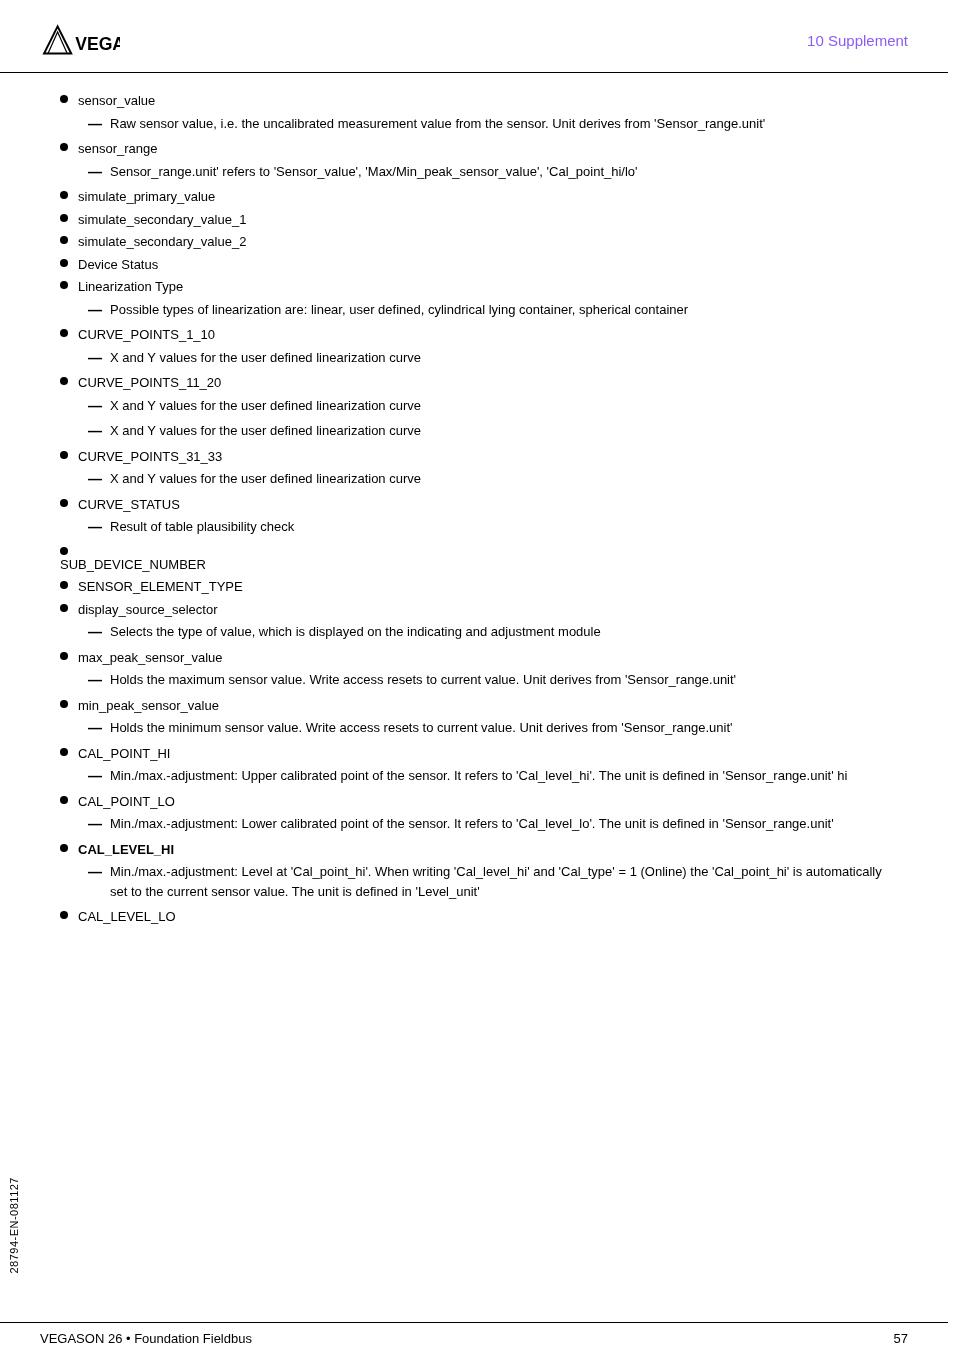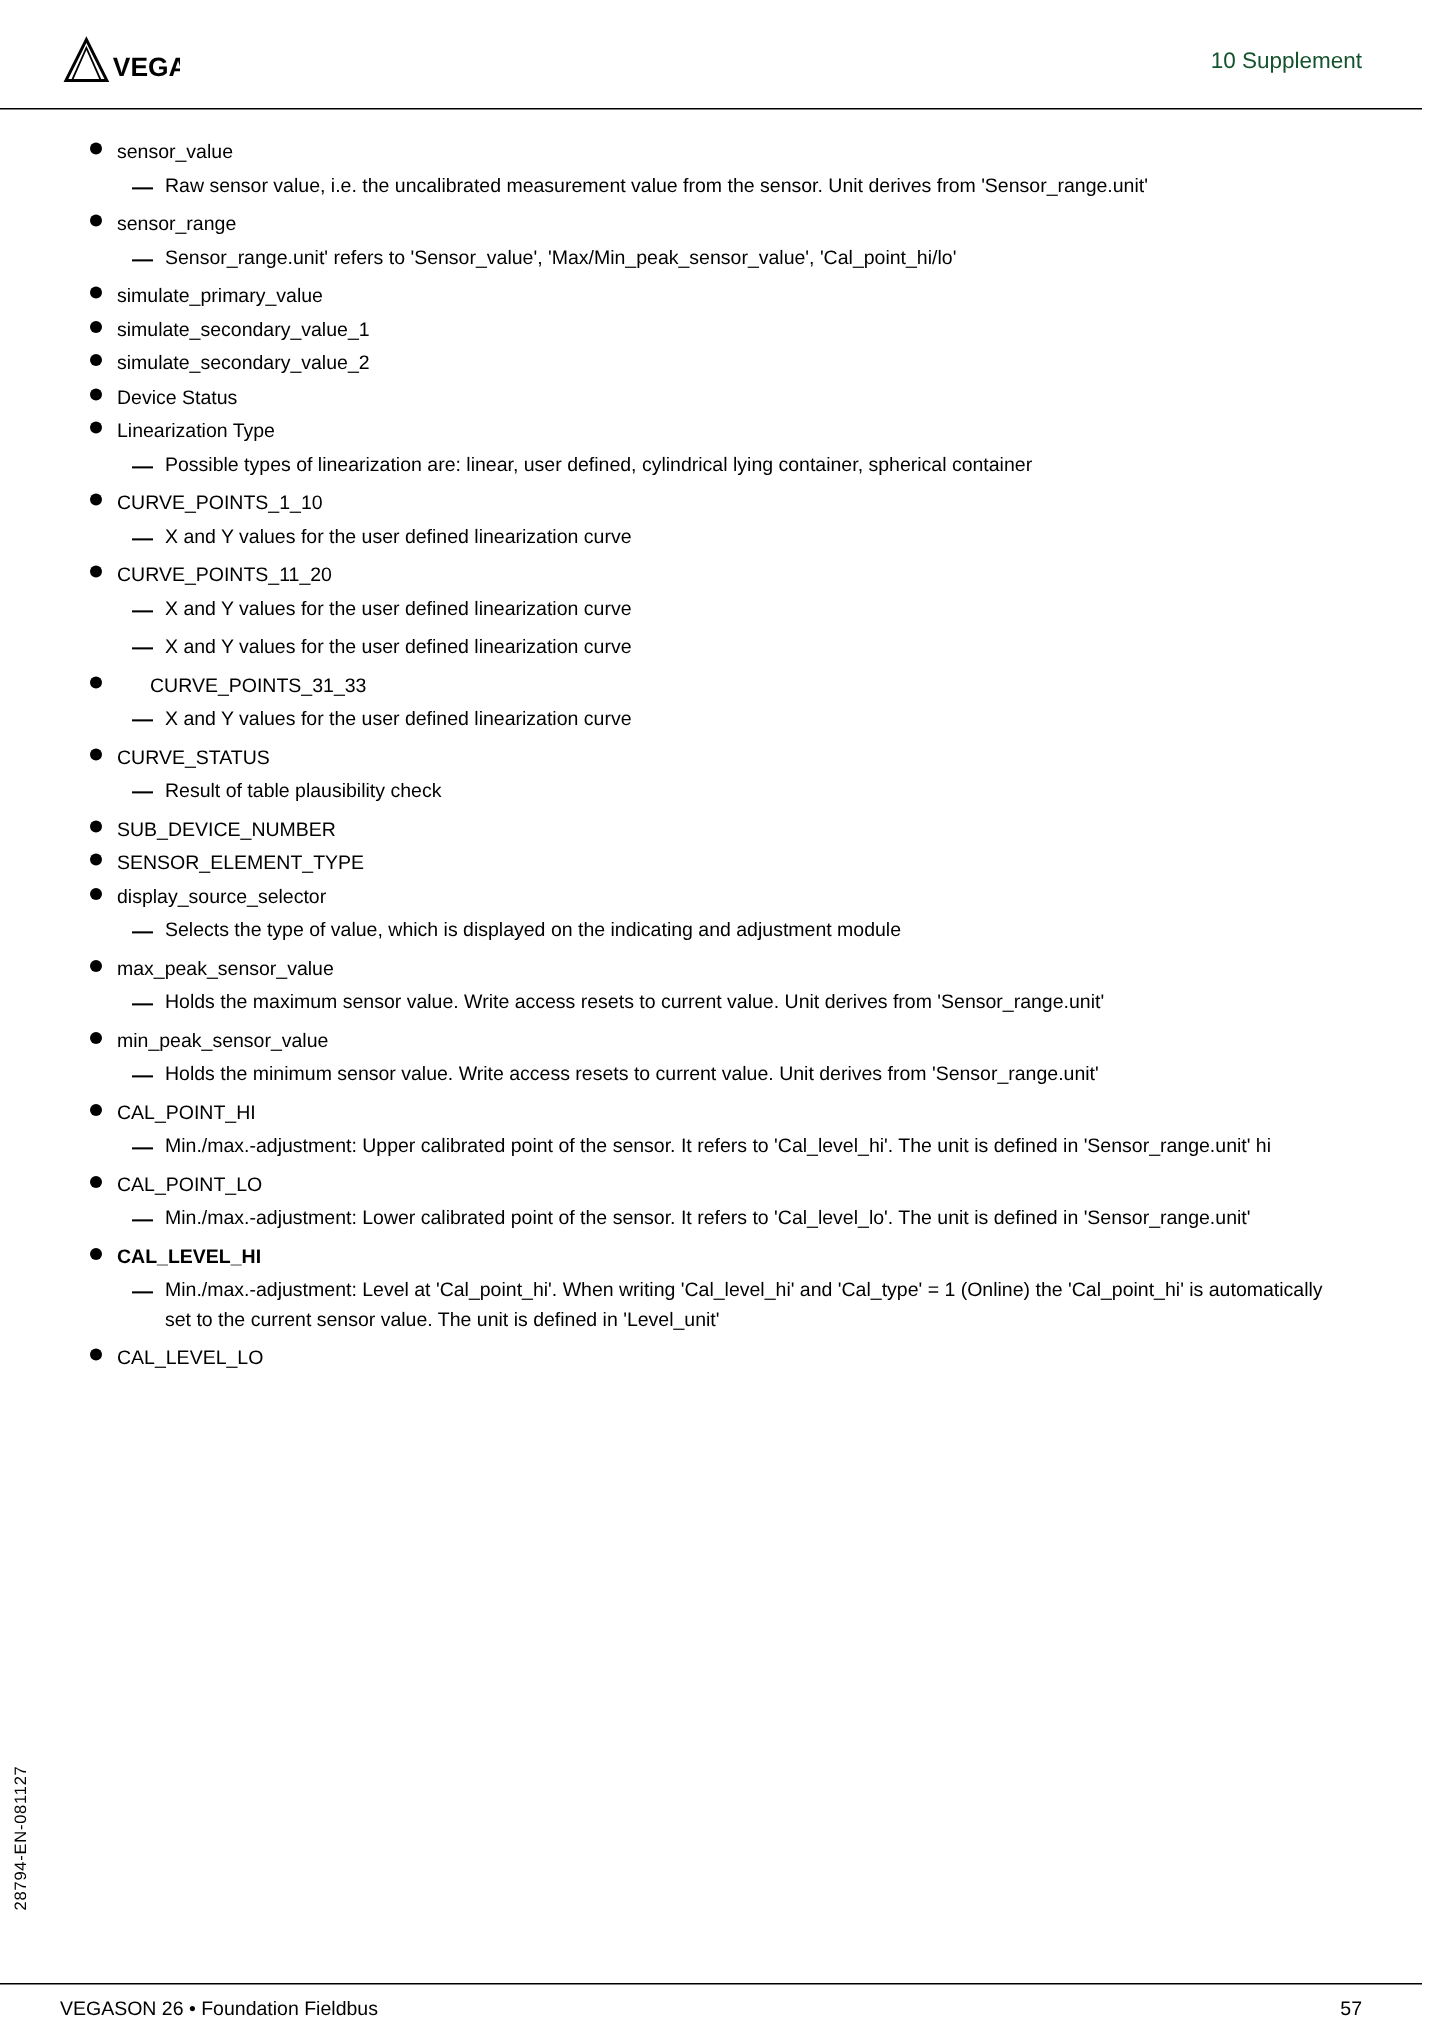--- a/index.html
+++ b/index.html
@@ -42,21 +42,21 @@
     }
 
     .logo-svg {
       width: 80px;
       height: 44px;
     }
 
     .header-title {
       font-size: 15px;
       font-weight: normal;
-      color: #14532d;
+      color: #8b5cf6;
     }
 
     
     .content {
       padding: 14px 60px 60px 60px;
     }
 
     
     .item-list {
       list-style: none;
@@ -201,37 +201,37 @@
           <span class="item-text">CURVE_POINTS_11_20</span>
         </li>
         <li style="margin-left: 28px; margin-bottom: 6px;">
           <span class="bullet-dash">—</span>
           <span class="item-text">X and Y values for the user defined linearization curve</span>
         </li>
         <li style="margin-left: 28px; margin-bottom: 6px;">
           <span class="bullet-dash">—</span>
           <span class="item-text">X and Y values for the user defined linearization curve</span>
         </li>
-        <li style="margin-bottom: 3px; gap: 22px;">
+        <li style="margin-bottom: 3px;">
           <span class="bullet-dot"></span>
           <span class="item-text">CURVE_POINTS_31_33</span>
         </li>
         <li style="margin-left: 28px; margin-bottom: 6px;">
           <span class="bullet-dash">—</span>
           <span class="item-text">X and Y values for the user defined linearization curve</span>
         </li>
         <li style="margin-bottom: 3px;">
           <span class="bullet-dot"></span>
           <span class="item-text">CURVE_STATUS</span>
         </li>
         <li style="margin-left: 28px; margin-bottom: 6px;">
           <span class="bullet-dash">—</span>
           <span class="item-text">Result of table plausibility check</span>
         </li>
-        <li style="margin-bottom: 3px;">
+        <li style="margin-bottom: 3px; flex-direction: column;">
           <span class="bullet-dot"></span>
           <span class="item-text">SUB_DEVICE_NUMBER</span>
         </li>
         <li style="margin-bottom: 3px;">
           <span class="bullet-dot"></span>
           <span class="item-text">SENSOR_ELEMENT_TYPE</span>
         </li>
         <li style="margin-bottom: 3px;">
           <span class="bullet-dot"></span>
           <span class="item-text">display_source_selector</span>

